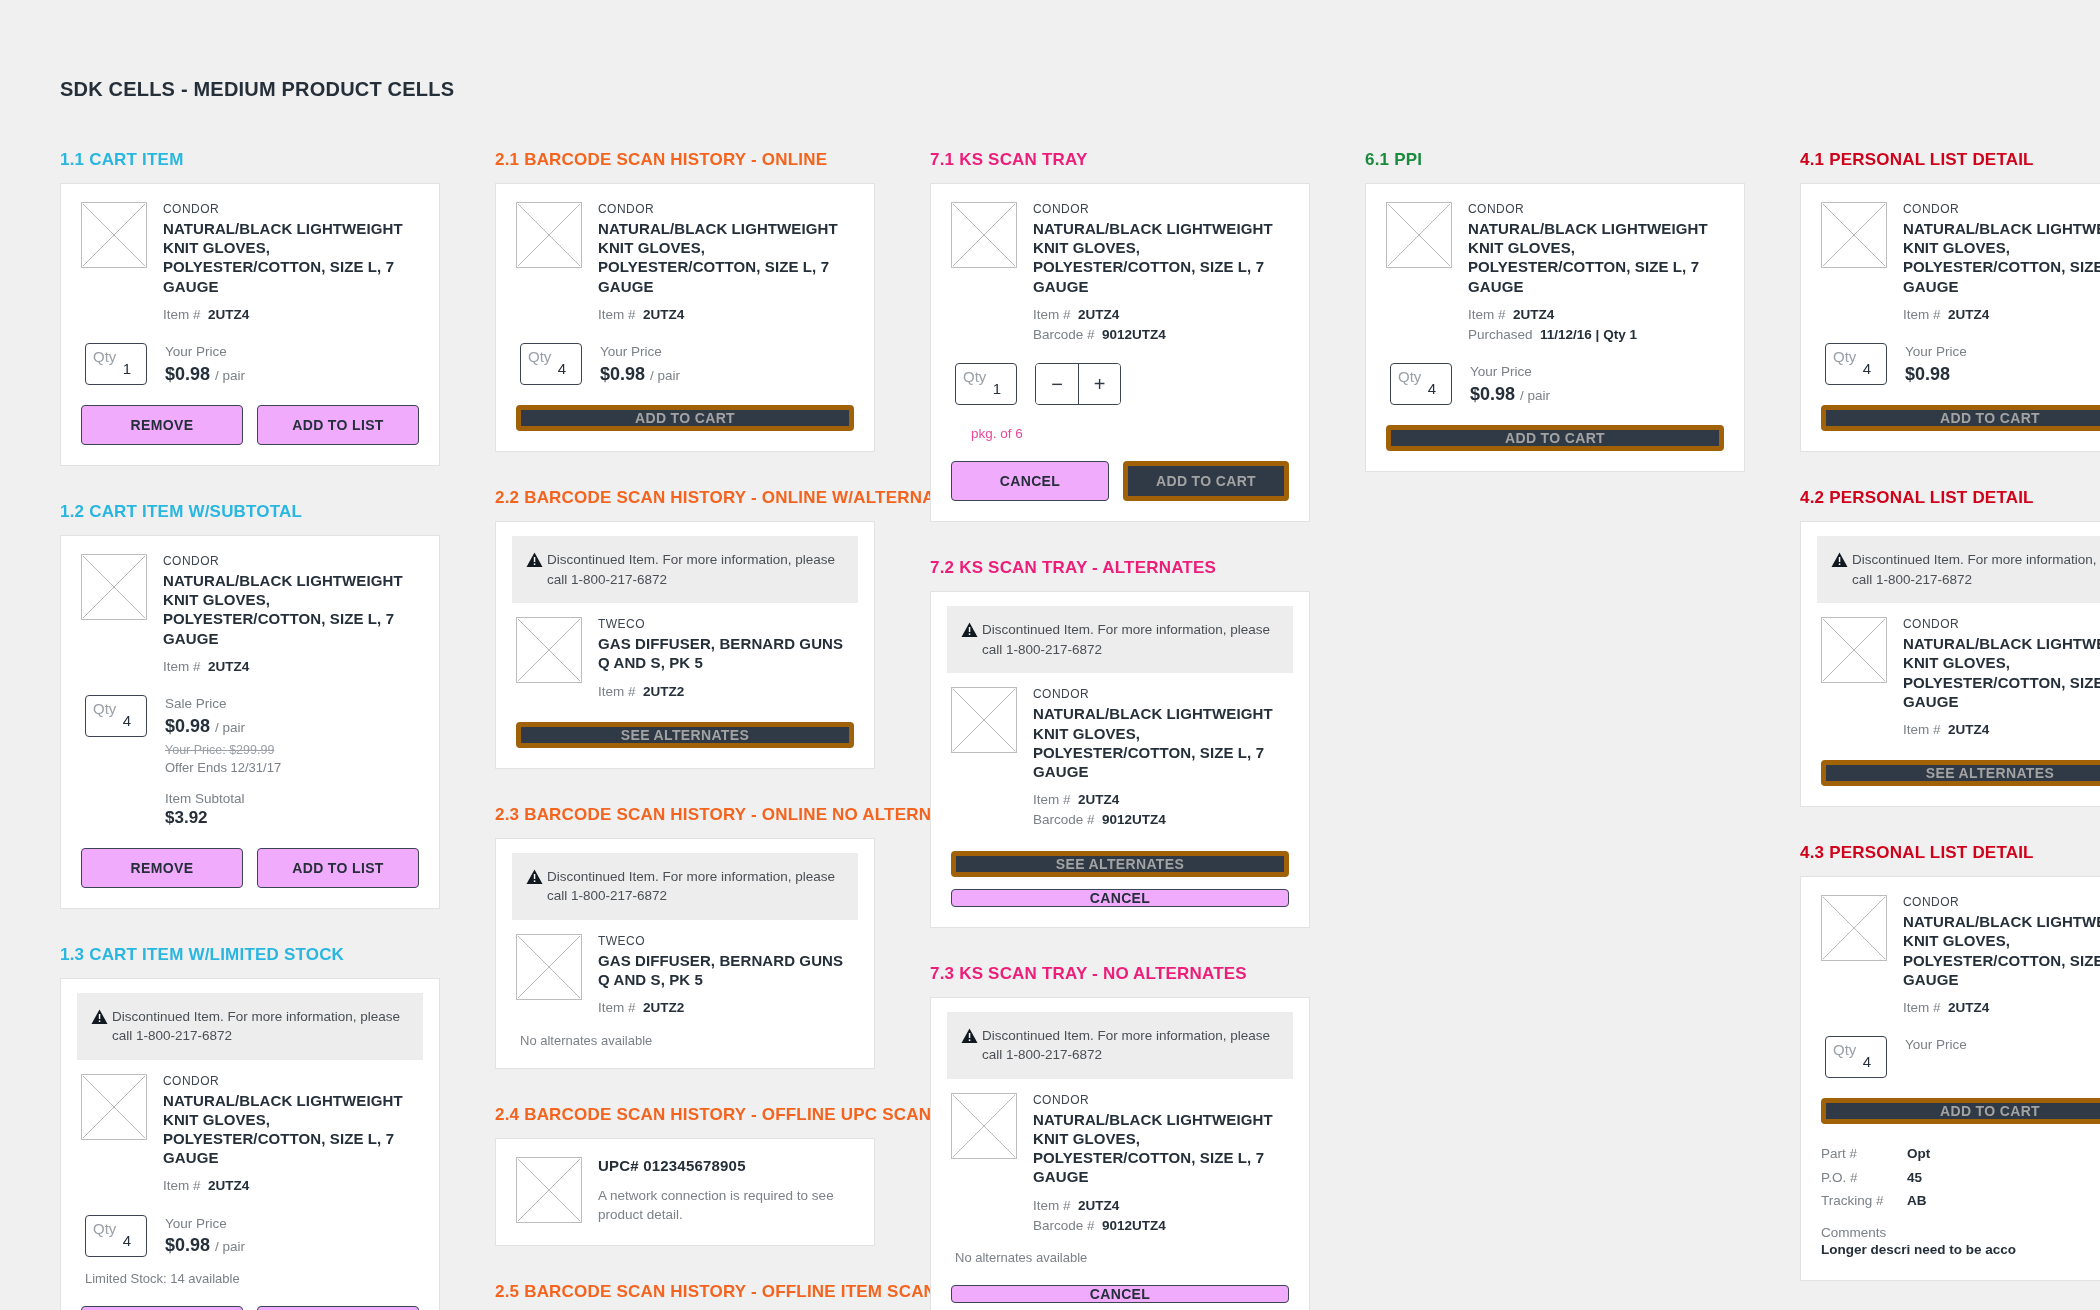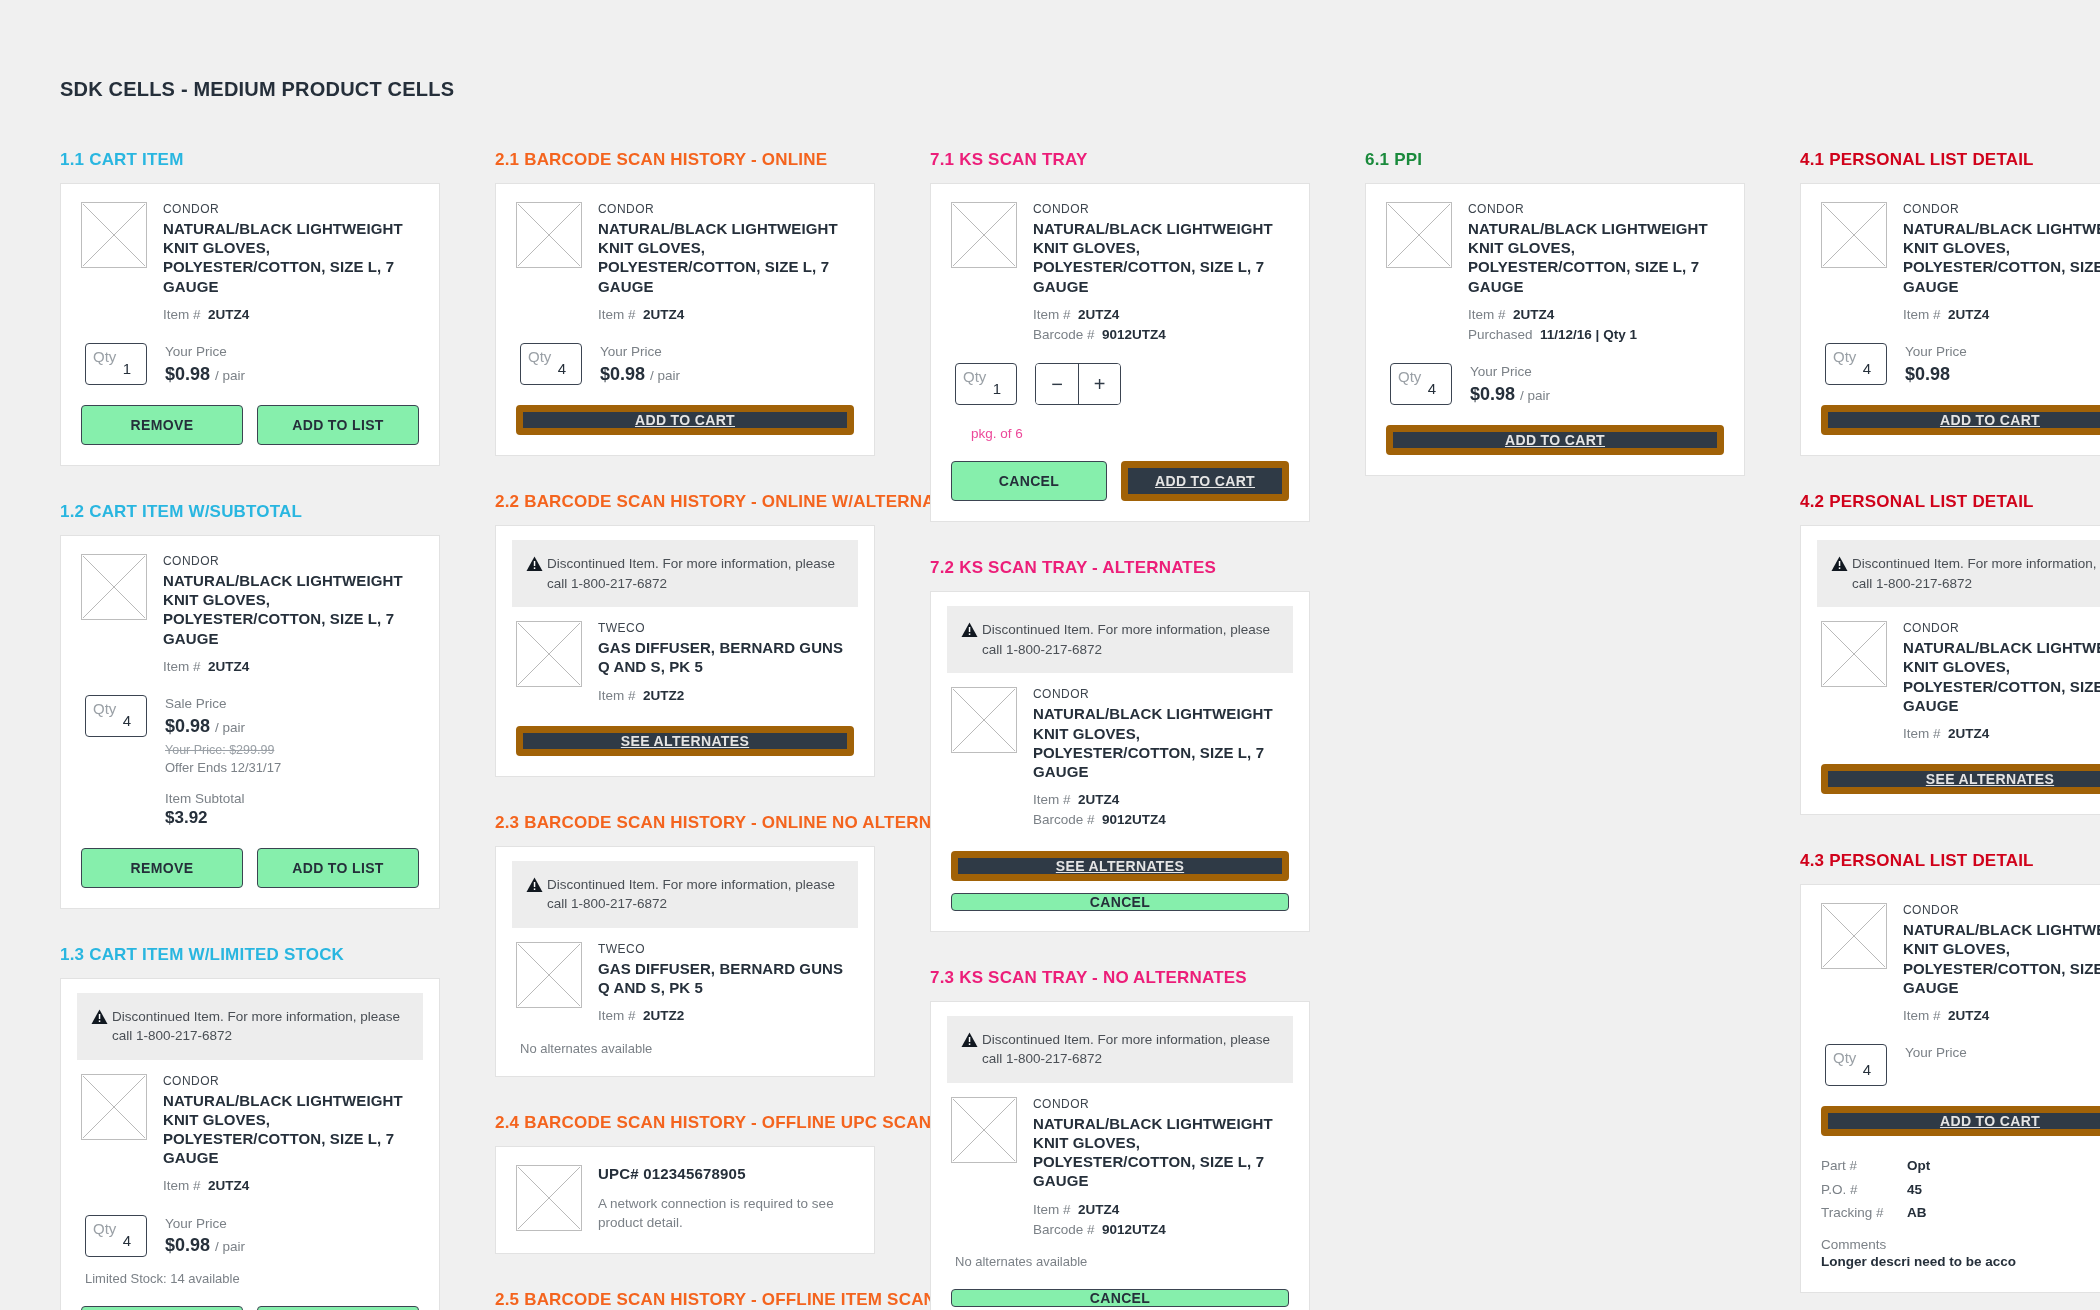--- a/index.html
+++ b/index.html
@@ -88,22 +88,22 @@
   }
   .stepper div + div { border-left: 1px solid #3b4451; }
 
   
   .btns { display: flex; gap: 14px; margin-top: 20px; }
   .btn {
     flex: 1 1 0; height: 40px; display: flex; align-items: center; justify-content: center;
     font-size: 14px; font-weight: 700; letter-spacing: .35px; text-transform: uppercase;
     border-radius: 4px; cursor: pointer; user-select: none;
   }
-  .btn-out { border: 1px solid #3b4451; background: #86efac; color: #252f3a; }
-  .btn-dark { background: #2f3a46; color: #e5e5e5; border: 7px solid #a16207; text-decoration: underline; }
+  .btn-out { border: 1px solid #3b4451; background: #f0abfc; color: #252f3a; }
+  .btn-dark { background: #2f3a46; color: #a3a3a3; border: 5px solid #a16207; }
   .btn-full { width: 100%; }
   .btn-stack { display: flex; flex-direction: column; gap: 12px; margin-top: 20px; }
 
   
   .kv { margin-top: 18px; font-size: 13.5px; line-height: 1.75; color: #7b8187; }
   .kv .k { display: inline-block; width: 86px; }
   .kv b { color: #252f3a; font-weight: 700; }
   .cm-l { font-size: 13.5px; color: #7b8187; margin-top: 12px; }
   .cm-v { font-size: 13.5px; font-weight: 700; color: #252f3a; line-height: 1.45; }
 </style>

